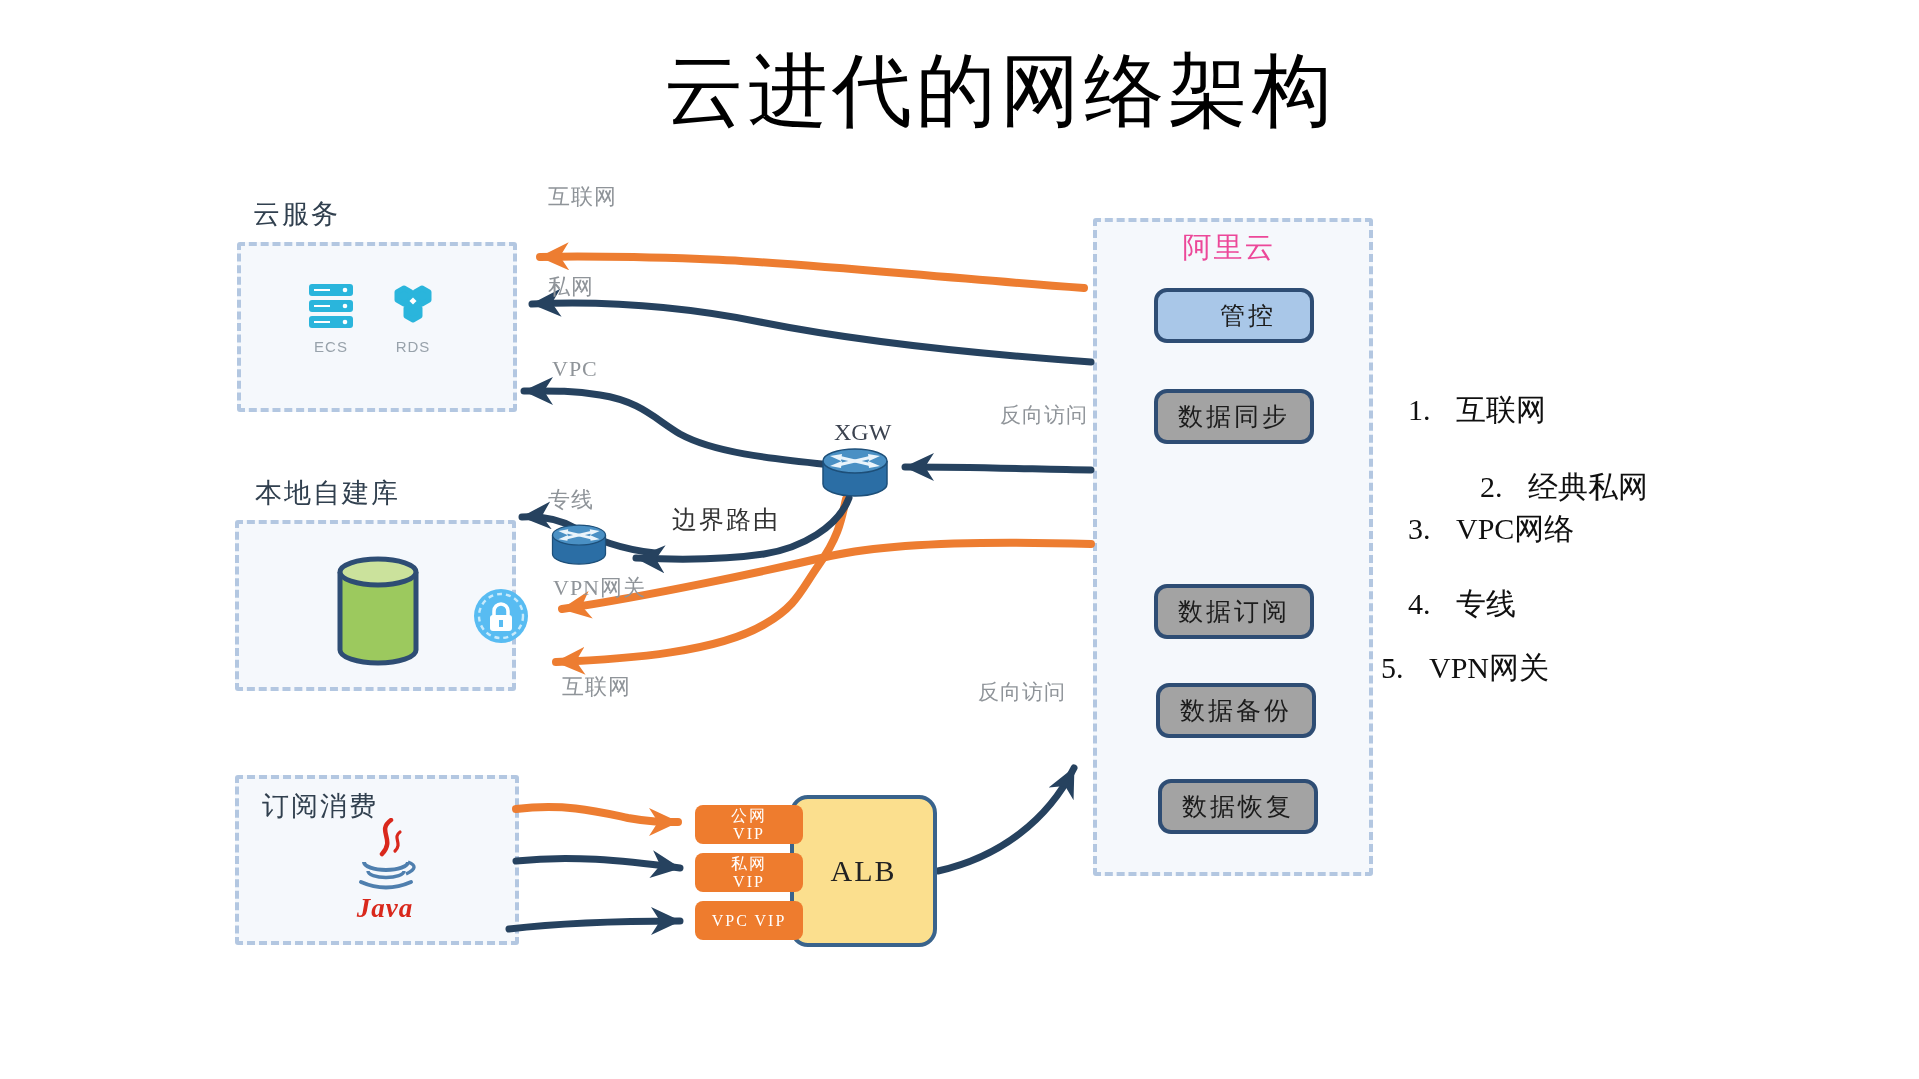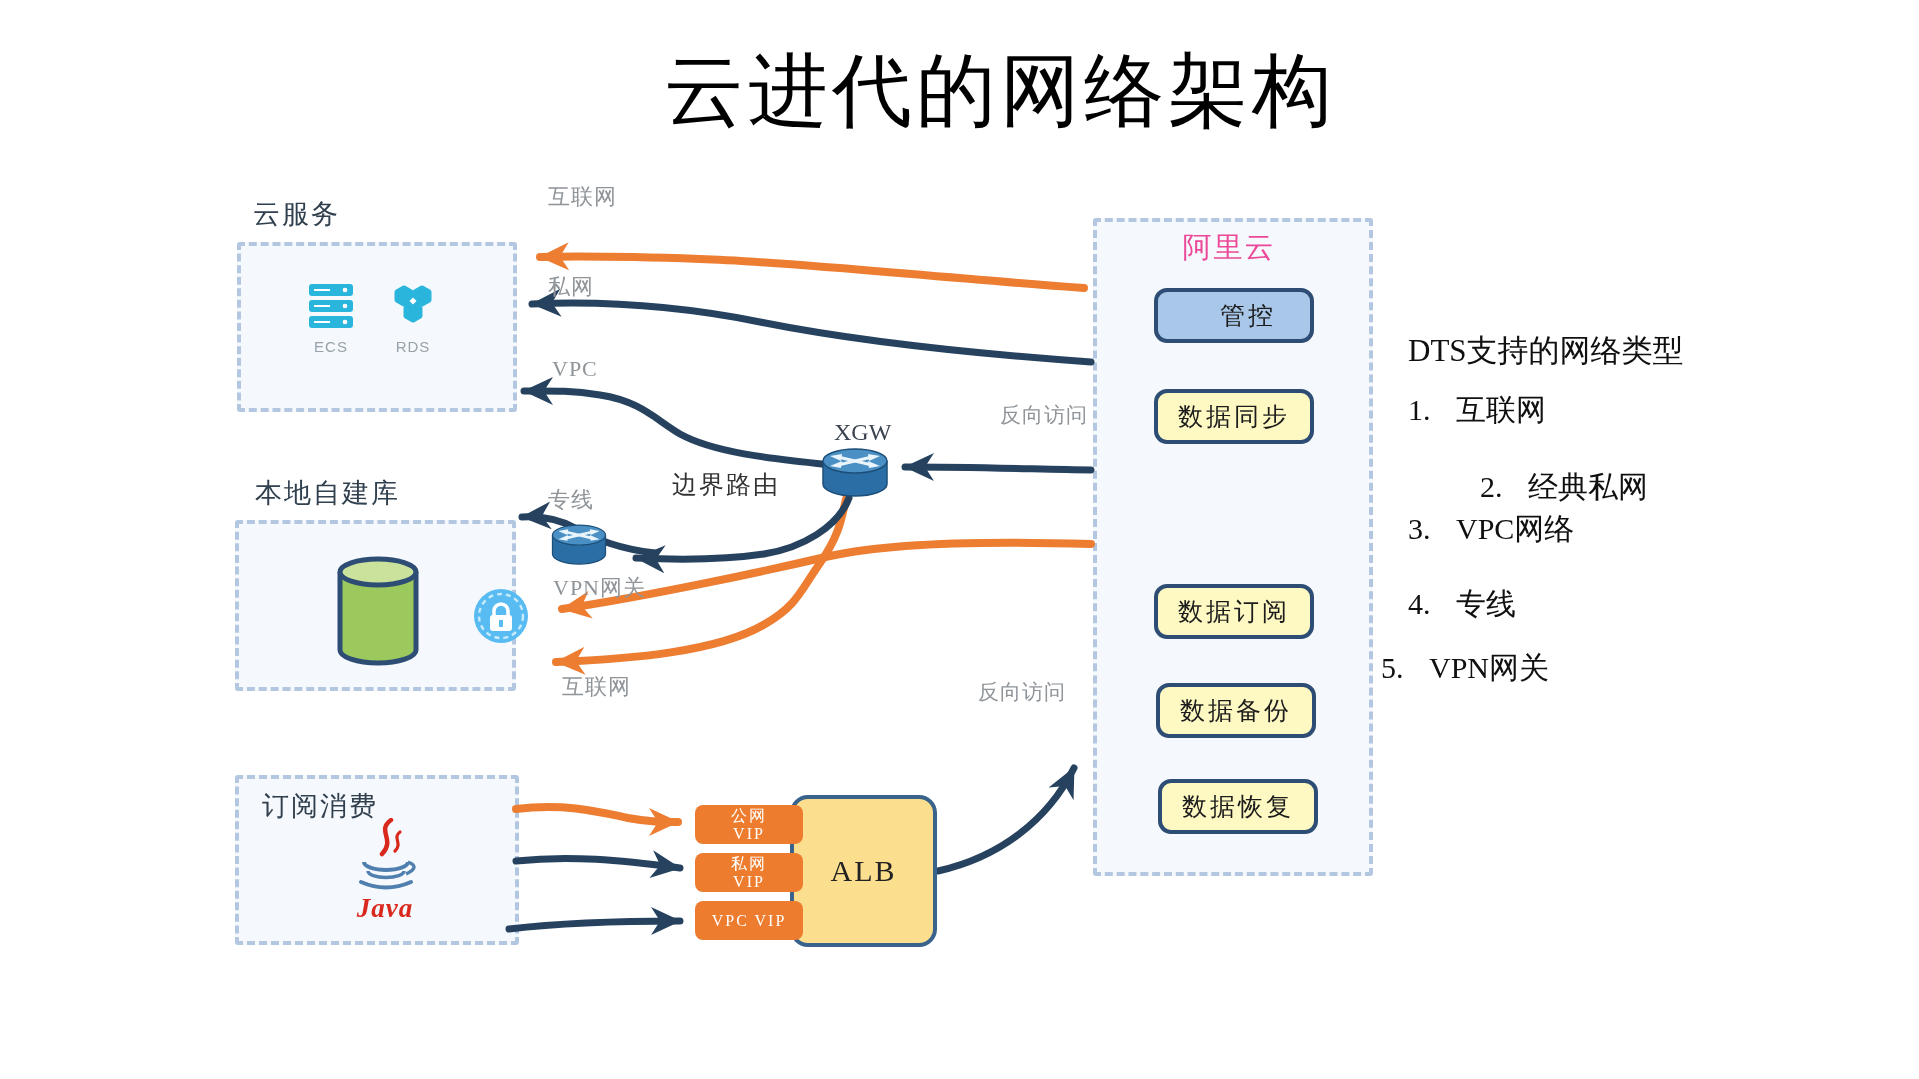--- a/index.html
+++ b/index.html
@@ -24,21 +24,21 @@
   }
   
   .edge-label{
     position:absolute;z-index:5;color:#8f9499;font-size:22px;letter-spacing:1px;white-space:nowrap;
   }
   .node-label{position:absolute;z-index:5;color:#3c4350;white-space:nowrap;}
   
   .pill{
     position:absolute;z-index:4;width:160px;height:55px;border:4px solid #2e4d74;border-radius:13px;
     display:flex;align-items:center;justify-content:center;font-size:25px;color:#1c1c1c;
-    letter-spacing:3px;box-sizing:border-box;background:#fef9c3;
+    letter-spacing:3px;box-sizing:border-box;background:#a3a3a3;
   }
   .pill.blue{background:#a9c7e8;padding-left:28px;}
   
   .alb{
     position:absolute;z-index:4;background:#fbdf8e;border:4px solid #39638c;border-radius:18px;
     display:flex;align-items:center;justify-content:center;font-size:30px;color:#222;letter-spacing:2px;
     box-sizing:border-box;
   }
   .vip{
     position:absolute;z-index:5;background:#ee7c2e;border-radius:8px;color:#ffffff;
@@ -177,21 +177,21 @@
     <path d="M41 2 C26 13 46 21 32 36" stroke="#d9281c" stroke-width="4.5" fill="none" stroke-linecap="round"></path>
     <path d="M50 14 C42 20 53 25 45 33" stroke="#d9281c" stroke-width="3.2" fill="none" stroke-linecap="round"></path>
     <path d="M14 44 a22 8 0 0 0 44 0" stroke="#4f7fae" stroke-width="4" fill="none"></path>
     <path d="M18 53 a18 6.5 0 0 0 36 0" stroke="#4f7fae" stroke-width="3.4" fill="none"></path>
     <path d="M58 44 q13 5 -2 12" stroke="#4f7fae" stroke-width="3.4" fill="none"></path>
     <path d="M11 64 q25 11 50 0" stroke="#4f7fae" stroke-width="4" fill="none" stroke-linecap="round"></path>
   </svg>
   <div class="java-word" style="left:340px;top:893px;width:90px;">Java</div>
 
   <div class="node-label" style="left:834px;top:419px;font-size:24px;">XGW</div>
-  <div class="node-label" style="left:672px;top:468px;font-size:25px;color:#333;letter-spacing:2px;">边界路由</div>
+  <div class="node-label" style="left:672px;top:503px;font-size:25px;color:#333;letter-spacing:2px;">边界路由</div>
 
   <div class="edge-label" style="left:548px;top:182px;">互联网</div>
   <div class="edge-label" style="left:548px;top:272px;">私网</div>
   <div class="edge-label" style="left:552px;top:356px;">VPC</div>
   <div class="edge-label" style="left:548px;top:485px;">专线</div>
   <div class="edge-label" style="left:553px;top:573px;">VPN网关</div>
   <div class="edge-label" style="left:562px;top:672px;">互联网</div>
   <div class="edge-label" style="left:1000px;top:401px;font-size:21px;">反向访问</div>
   <div class="edge-label" style="left:978px;top:678px;font-size:21px;">反向访问</div>
 
@@ -207,21 +207,20 @@
     <span>VIP</span>
   </div>
   <div class="vip" style="left:695px;top:853px;width:108px;height:39px;">
     <span>私网</span>
     <span>VIP</span>
   </div>
   <div class="vip" style="left:695px;top:901px;width:108px;height:39px;">
     <span>VPC VIP</span>
   </div>
 
-  <div class="dts-heading" style="left:1408px;top:330px;">DTS支持的网络类型</div>
   <div class="dts-item" style="left:1408px;top:390px;">
     <span class="num">1.</span><span>互联网</span>
   </div>
   <div class="dts-item" style="left:1480px;top:455px;margin-top:12px;">
     <span class="num">2.</span><span>经典私网</span>
   </div>
   <div class="dts-item" style="left:1408px;top:509px;">
     <span class="num">3.</span><span>VPC网络</span>
   </div>
   <div class="dts-item" style="left:1408px;top:584px;">

